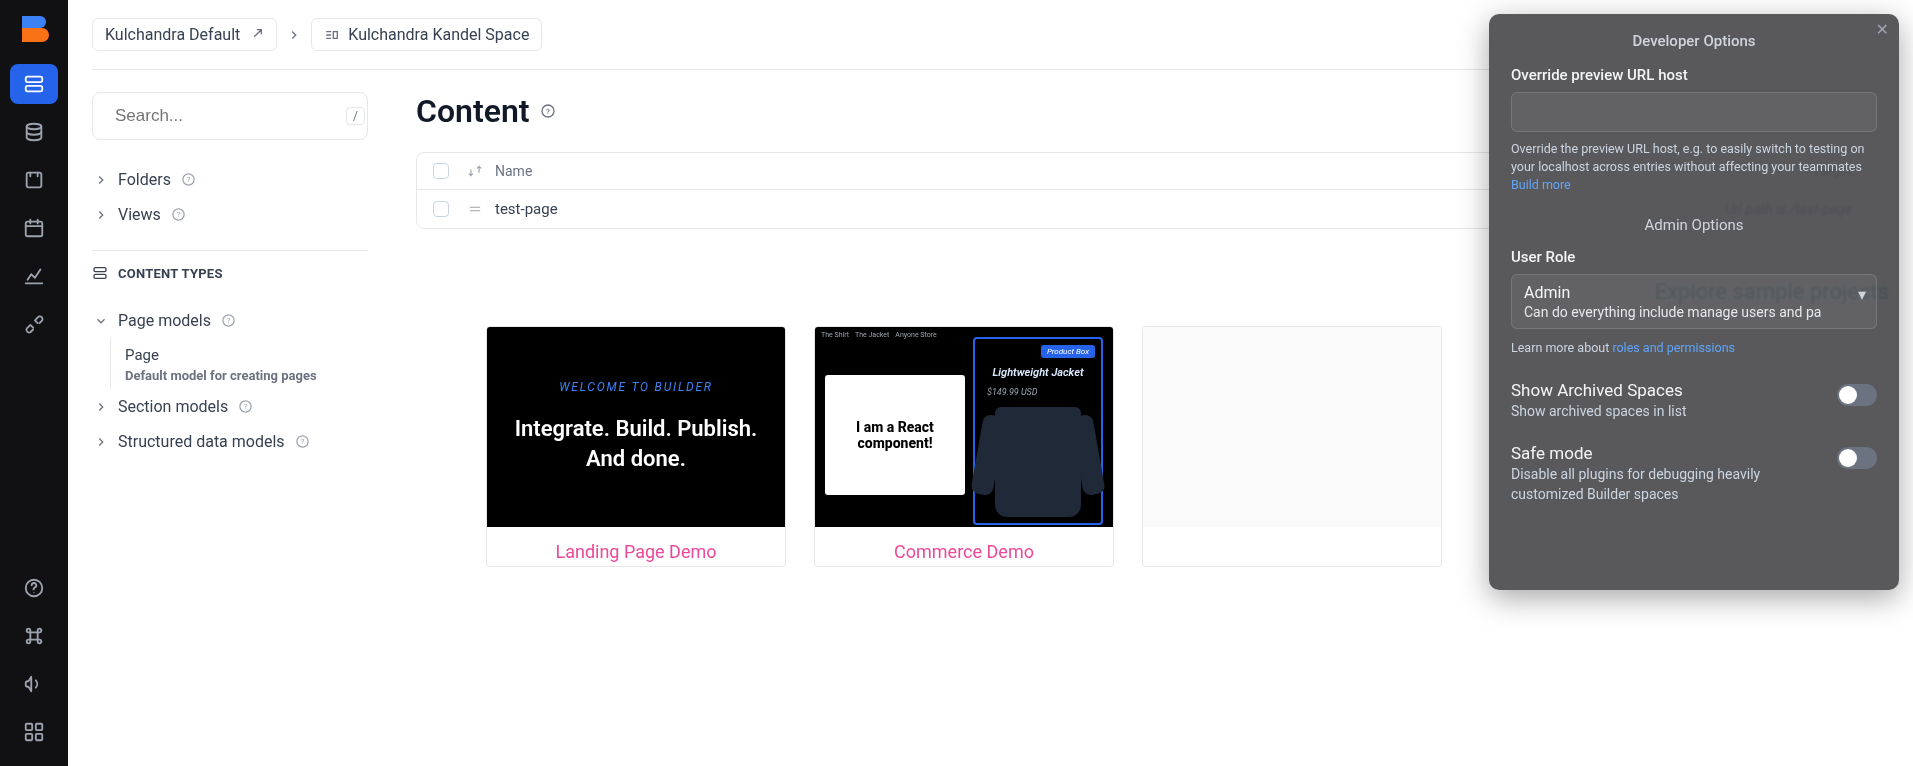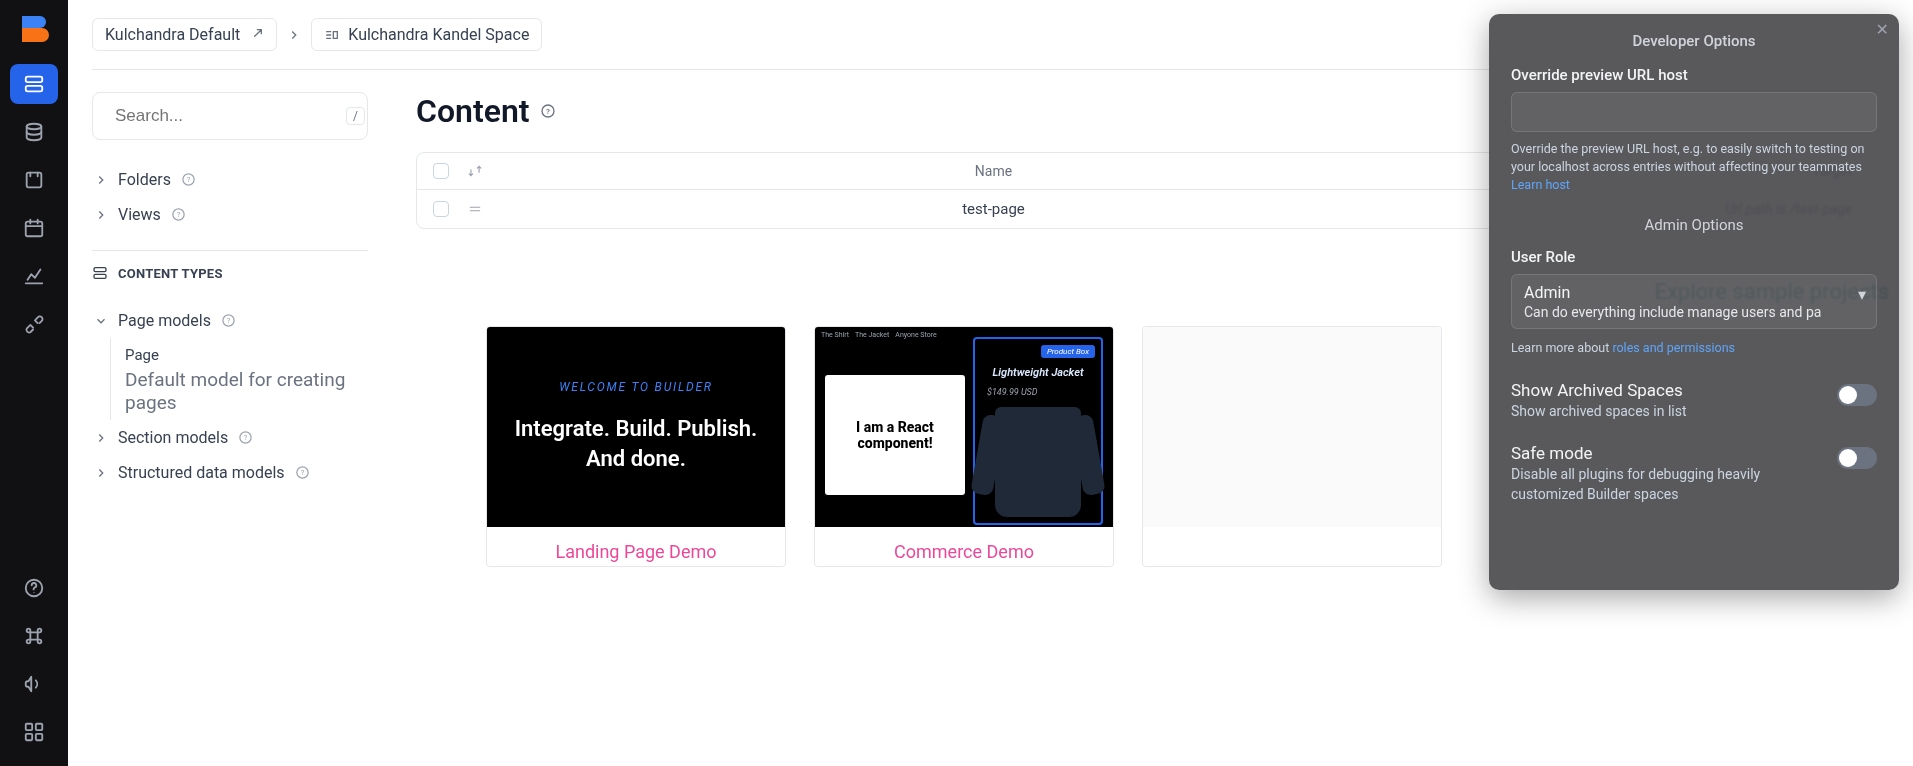--- a/index.html
+++ b/index.html
@@ -123,21 +123,21 @@
     display: flex; align-items: center; gap: 10px;
     font-size: 13px; font-weight: 700; letter-spacing: .02em;
     color: #374151;
   }
   .model-child {
     margin-left: 18px;
     border-left: 1px solid #e5e7eb;
     padding: 8px 10px 6px 14px;
   }
   .model-child .t1 { font-size: 15px; color: #374151; }
-  .model-child .t2 { font-size: 19px; color: #6b7280; margin-top: 4px; }
+  .model-child .t2 { font-size: 13px; color: #6b7280; margin-top: 4px; font-weight: bold; }
 
   
   .right-col {
     flex: 1;
     padding-top: 22px;
     padding-left: 24px;
     display: flex; flex-direction: column;
     overflow: hidden;
   }
   .page-title {
@@ -154,21 +154,21 @@
   }
   .thead, .trow {
     display: flex; align-items: center;
     padding: 10px 16px;
     font-size: 14px;
     color: #374151;
   }
   .thead { color: #6b7280; border-bottom: 1px solid #e5e7eb; }
   .cell-check { width: 28px; display:flex; align-items:center; }
   .cell-drag { width: 28px; color:#9ca3af; display:flex; align-items:center; justify-content:center; }
-  .cell-name { flex: 1; min-width: 0; padding-left: 6px; text-align: center; }
+  .cell-name { flex: 1; min-width: 0; padding-left: 6px; }
   .cell-target { width: 380px; text-align: right; color: #6b7280; font-style: italic; padding-right: 20px; }
   .chk { width: 16px; height: 16px; border: 1.5px solid #cbd5e1; border-radius: 4px; background:#fff; display:inline-block; }
 
   .explore {
     margin-top: 50px;
     text-align: right;
     font-size: 22px;
     color: #0f766e;
   }
   .cards-row {
@@ -532,21 +532,21 @@
   </div>
 </div>
 
 <div class="dev-panel">
   <div class="dev-close">✕</div>
   <div class="dev-center-label">Developer Options</div>
 
   <div class="dev-field-label">Override preview URL host</div>
   <input class="dev-input" style="">
   <div class="dev-help">
-    <span>Override the preview URL host, e.g. to easily switch to testing on your localhost across entries without affecting your teammates </span><span class="dev-link">Learn host</span>
+    <span>Override the preview URL host, e.g. to easily switch to testing on your localhost across entries without affecting your teammates </span><span class="dev-link">Build more</span>
   </div>
 
   <div class="dev-section-label">Admin Options</div>
   <div class="dev-field-label">User Role</div>
   <div class="dev-select">
     <div class="role">Admin</div>
     <div class="desc">Can do everything include manage users and pa</div>
     <div class="caret">▾</div>
   </div>
   <div class="dev-help" style="margin-top:10px">

